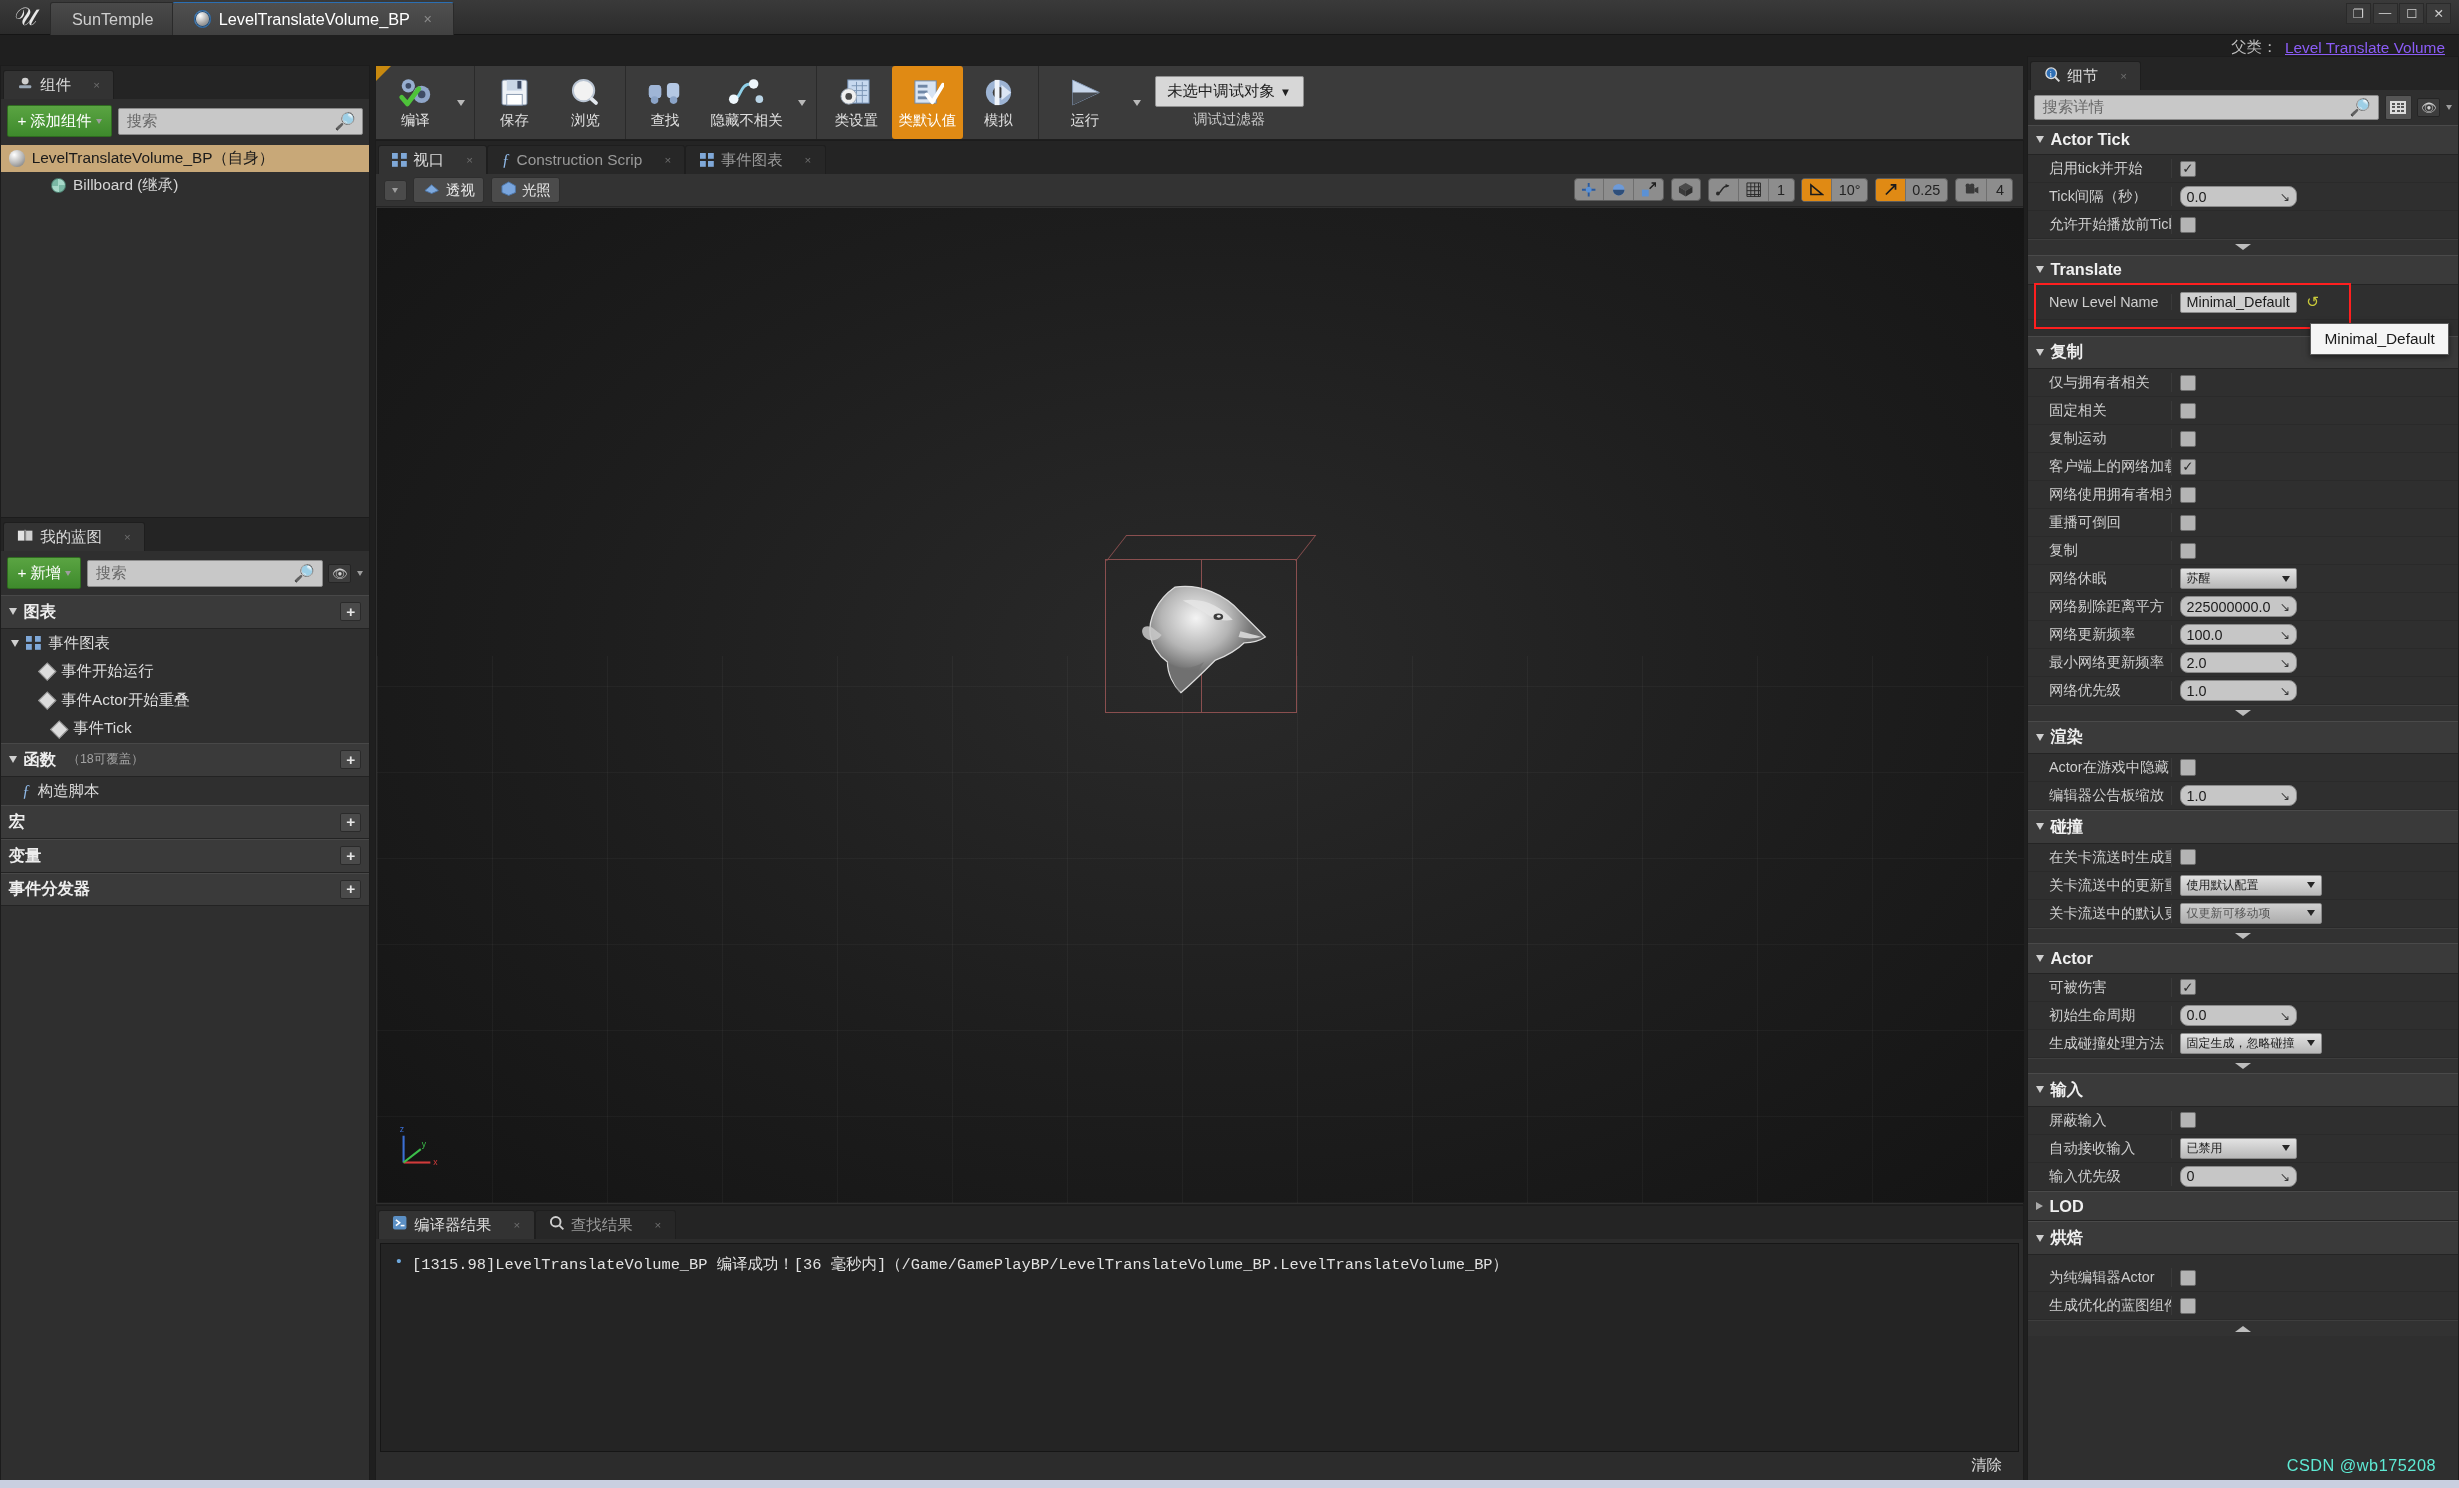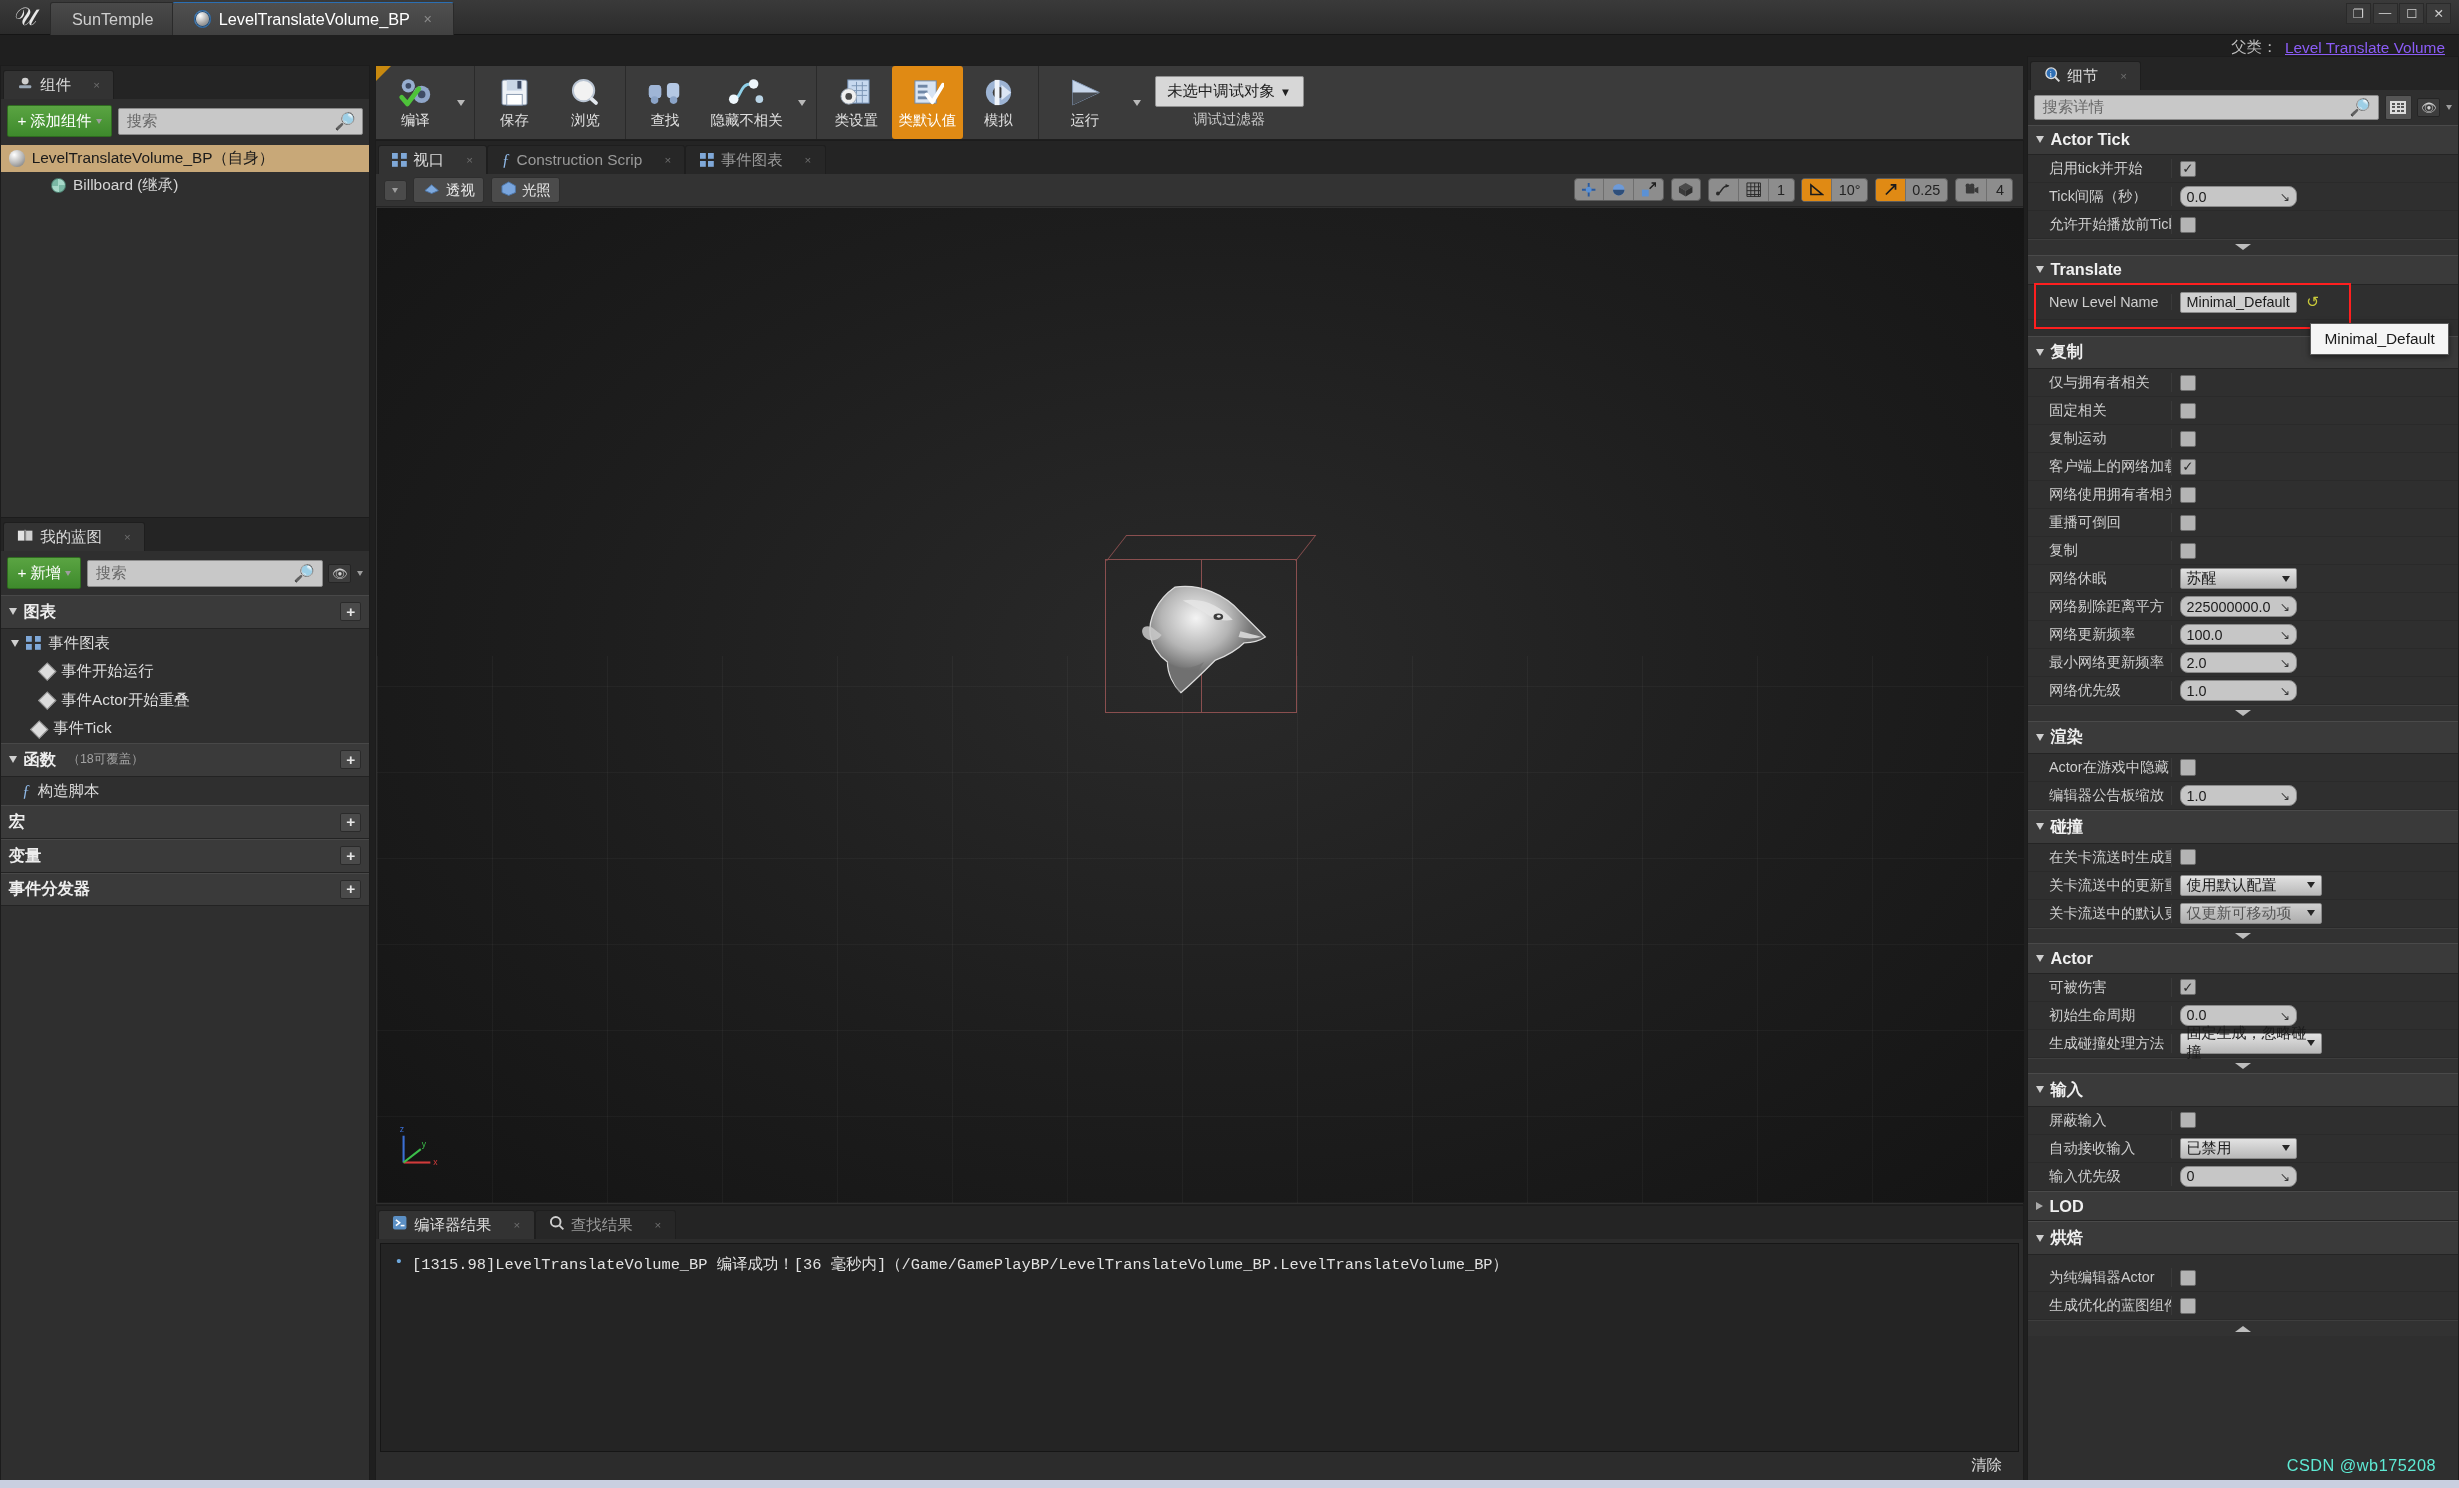--- a/index.html
+++ b/index.html
@@ -219,21 +219,21 @@
   .prop-row { display:flex; align-items:center; min-height:28px; border-bottom:1px solid #2a2a2a;}
   .prop-name { width:144px; padding-left:21px; font-size:14.4px; color:#cfcfcf;
     overflow:hidden; white-space:nowrap; border-right:1px solid #3a3a3a; flex:none;}
   .prop-val { flex:1; padding-left:7.7px; display:flex; align-items:center; }
   .chk { width:16.3px;height:16.3px;background:#b4b4b4;border:1px solid #6e6e6e;border-radius:1.9px;
      display:flex;align-items:center;justify-content:center;color:#2a2a2a;font-size:13.4px;}
   .num-field{ width:117px;height:21px;background:#c6c6c6;border:1px solid #8a8a8a;border-radius:8px;
      color:#1c1c1c;font-size:14.4px;display:flex;align-items:center;padding:0 5.8px;justify-content:space-between;}
   .num-field .spin{color:#3a3a3a;font-size:12.5px;}
   .combo{ width:117px;height:21px;background:linear-gradient(180deg,#e2e2e2,#b8b8b8);
-     border:1px solid #8a8a8a;border-radius:1.9px;color:#1c1c1c;font-size:15px;
+     border:1px solid #8a8a8a;border-radius:1.9px;color:#1c1c1c;font-size:12px;
      display:flex;align-items:center;padding:0 5.8px;justify-content:space-between;}
   .combo.wide{ width:142px;}
   .combo.dim{ color:#555; background:linear-gradient(180deg,#cfcfcf,#adadad);}
   .combo .cv{width:0;height:0;border-top:6.7px solid #262626;border-left:4.8px solid transparent;border-right:4.8px solid transparent;}
   .txt-field{width:117px;height:21px;background:#cfcfcf;border:1px solid #8a8a8a;border-radius:1.9px;
      color:#1a1a1a;font-size:14.4px;display:flex;align-items:center;padding:0 5.8px;}
   .reset-ico{color:#c9c93a;font-size:15.4px;margin-left:9.6px;}
   .sec-divider{height:15.4px;background:#323232;border-top:1px solid #3e3e3e;
      display:flex;align-items:center;justify-content:center;}
   .sec-divider .cv{width:0;height:0;border-top:6.7px solid #bdbdbd;border-left:8.6px solid transparent;border-right:8.6px solid transparent;}
@@ -360,21 +360,21 @@
         <span>事件图表</span>
       </div>
       <div class="bp-row" style="padding-left:40px;text-align:center;">
         <span class="diamond"></span>
         <span>事件开始运行</span>
       </div>
       <div class="bp-row" style="padding-left:40px;">
         <span class="diamond"></span>
         <span>事件Actor开始重叠</span>
       </div>
-      <div class="bp-row" style="padding-left:32px;">
+      <div class="bp-row" style="padding-left:20px;margin-left:32px;">
         <span class="diamond"></span>
         <span>事件Tick</span>
       </div>
 
       <div class="bp-cat">
         <span style="display:flex;align-items:center;gap:6.7px;">
           <span class="tri-d"></span>
           <span>函数</span>
           <span class="sub">（18可覆盖）</span>
         </span>

